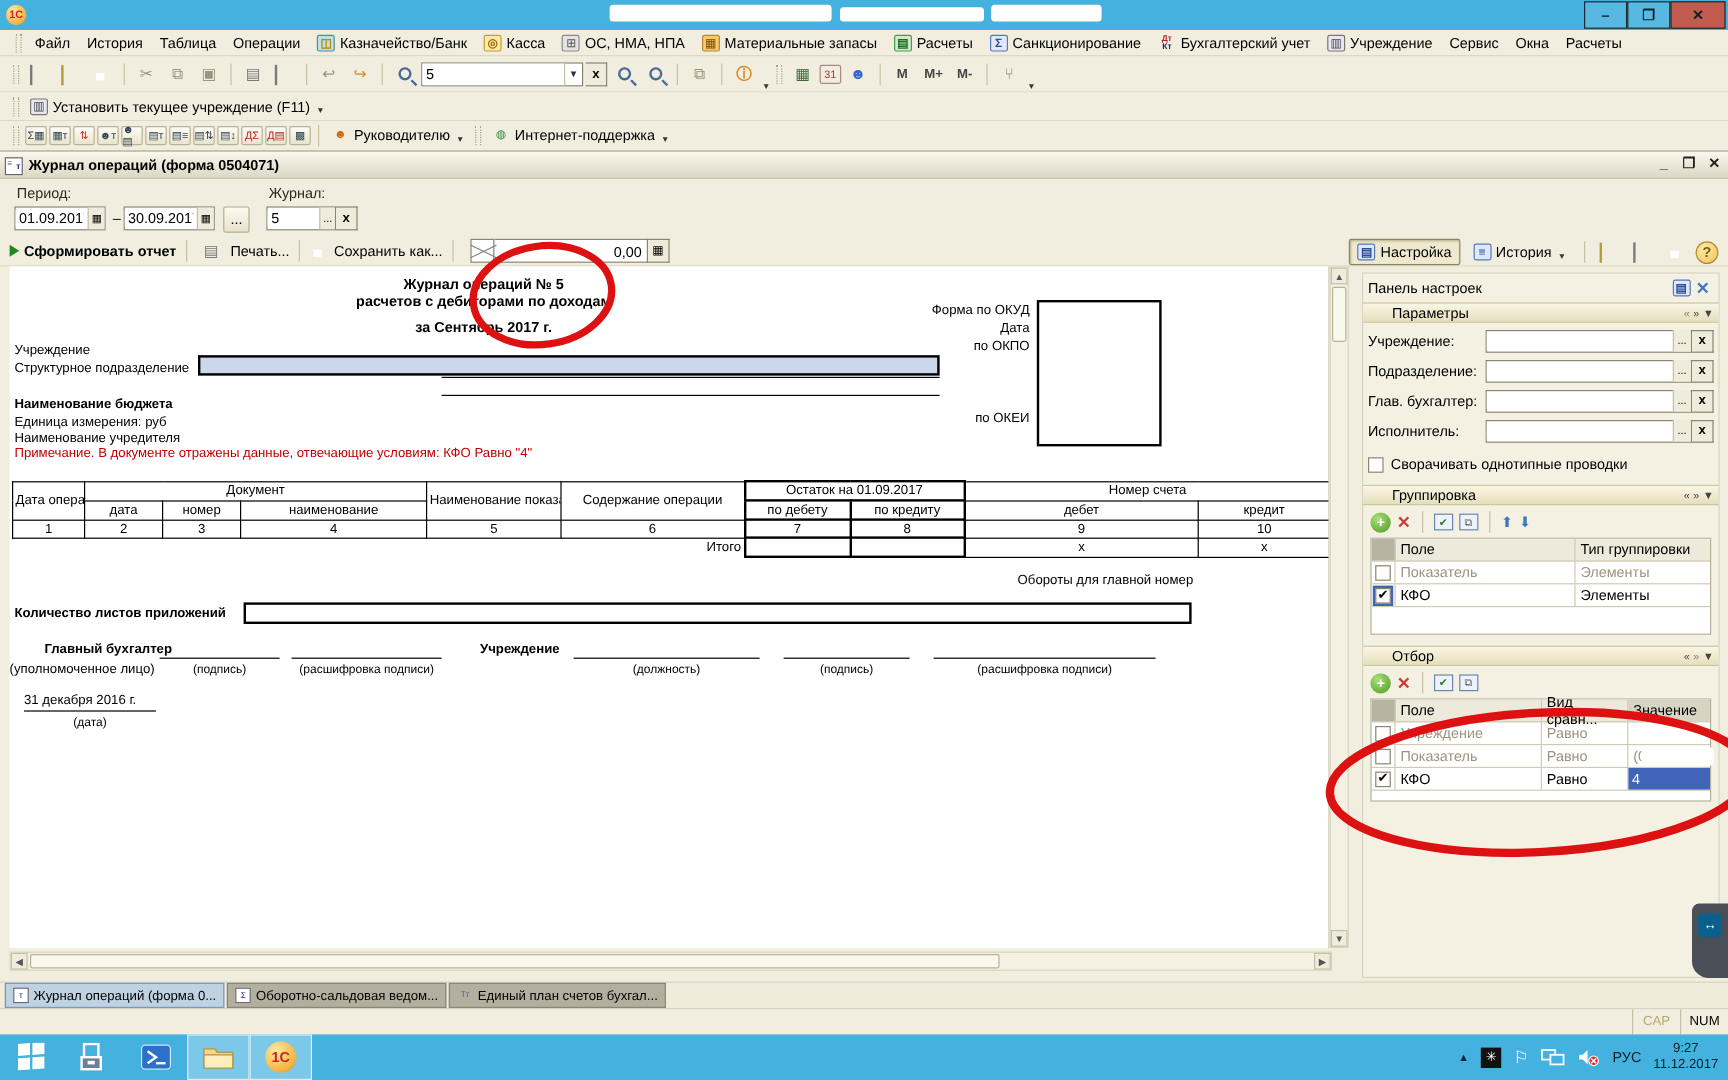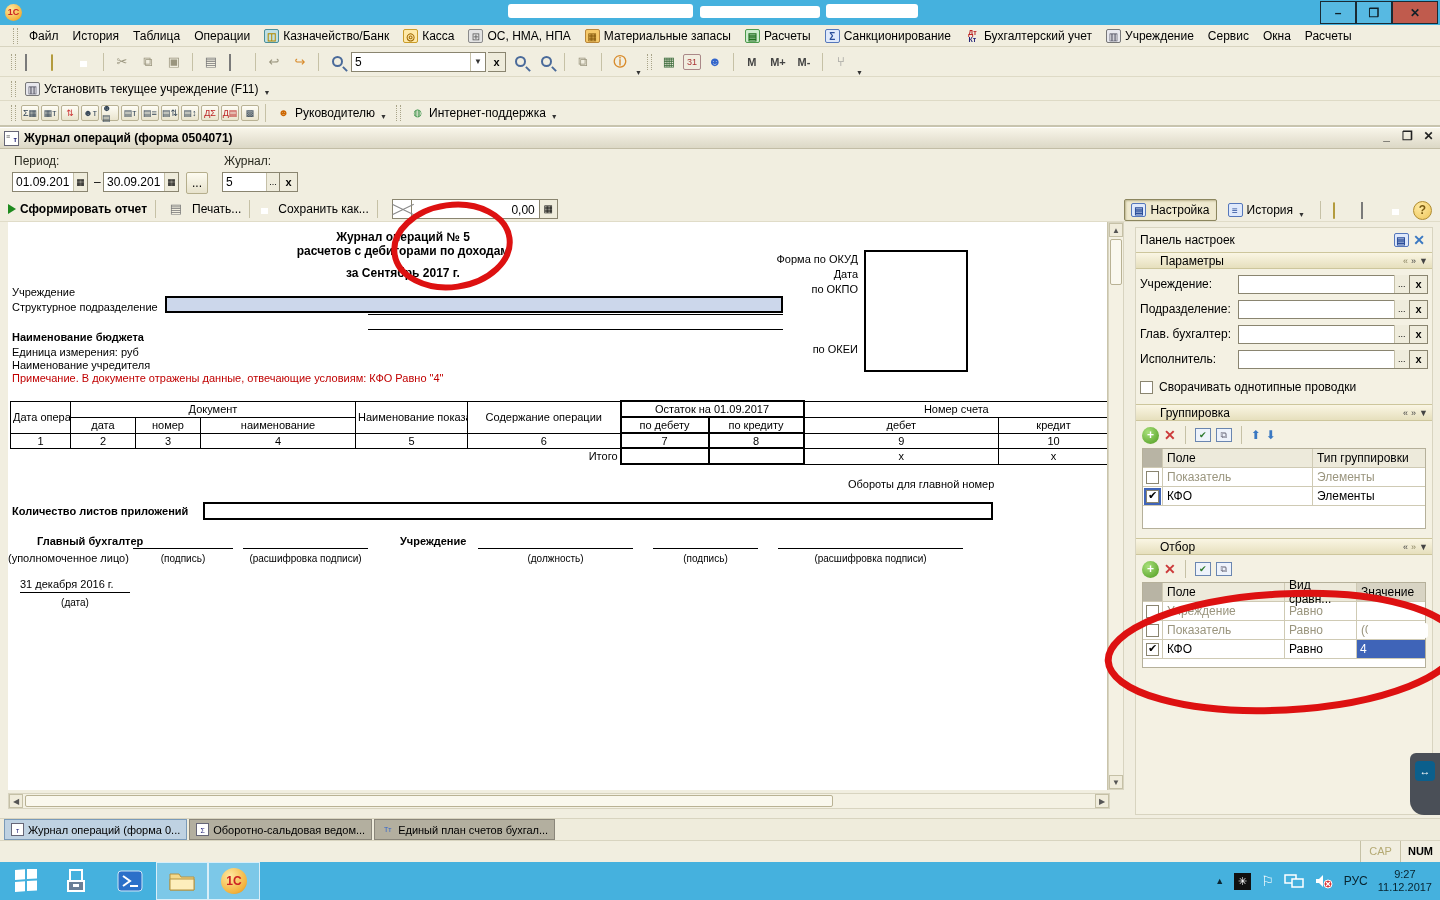--- a/index.html
+++ b/index.html
@@ -706,21 +706,21 @@
     <span>Оборотно-сальдовая ведом...</span>
   </span>
   <span class="mtab">
     <span class="tabic" style="background:none;border:0;color:#36c;">Тт</span>
     <span>Единый план счетов бухгал...</span>
   </span>
 </div>
 
 <div class="statusbar">
   <span class="statcell" style="right:40px;color:#b5aa74;">CAP</span>
-  <span class="statcell" style="right:0;color:#000;font-weight:bold;">NUM</span>
+  <span class="statcell" style="right:0;color:#000;">NUM</span>
 </div>
 
 <div class="taskbar">
   <span class="tk">
     <svg width="24" height="24" viewBox="0 0 24 24">
       <rect x="1" y="1" width="10" height="10" fill="#fff" transform="skewY(-4)"></rect>
       <rect x="13" y="1" width="10" height="10" fill="#fff" transform="skewY(-4)"></rect>
       <rect x="1" y="13" width="10" height="10" fill="#fff" transform="skewY(-4)"></rect>
       <rect x="13" y="13" width="10" height="10" fill="#fff" transform="skewY(-4)"></rect>
     </svg>

